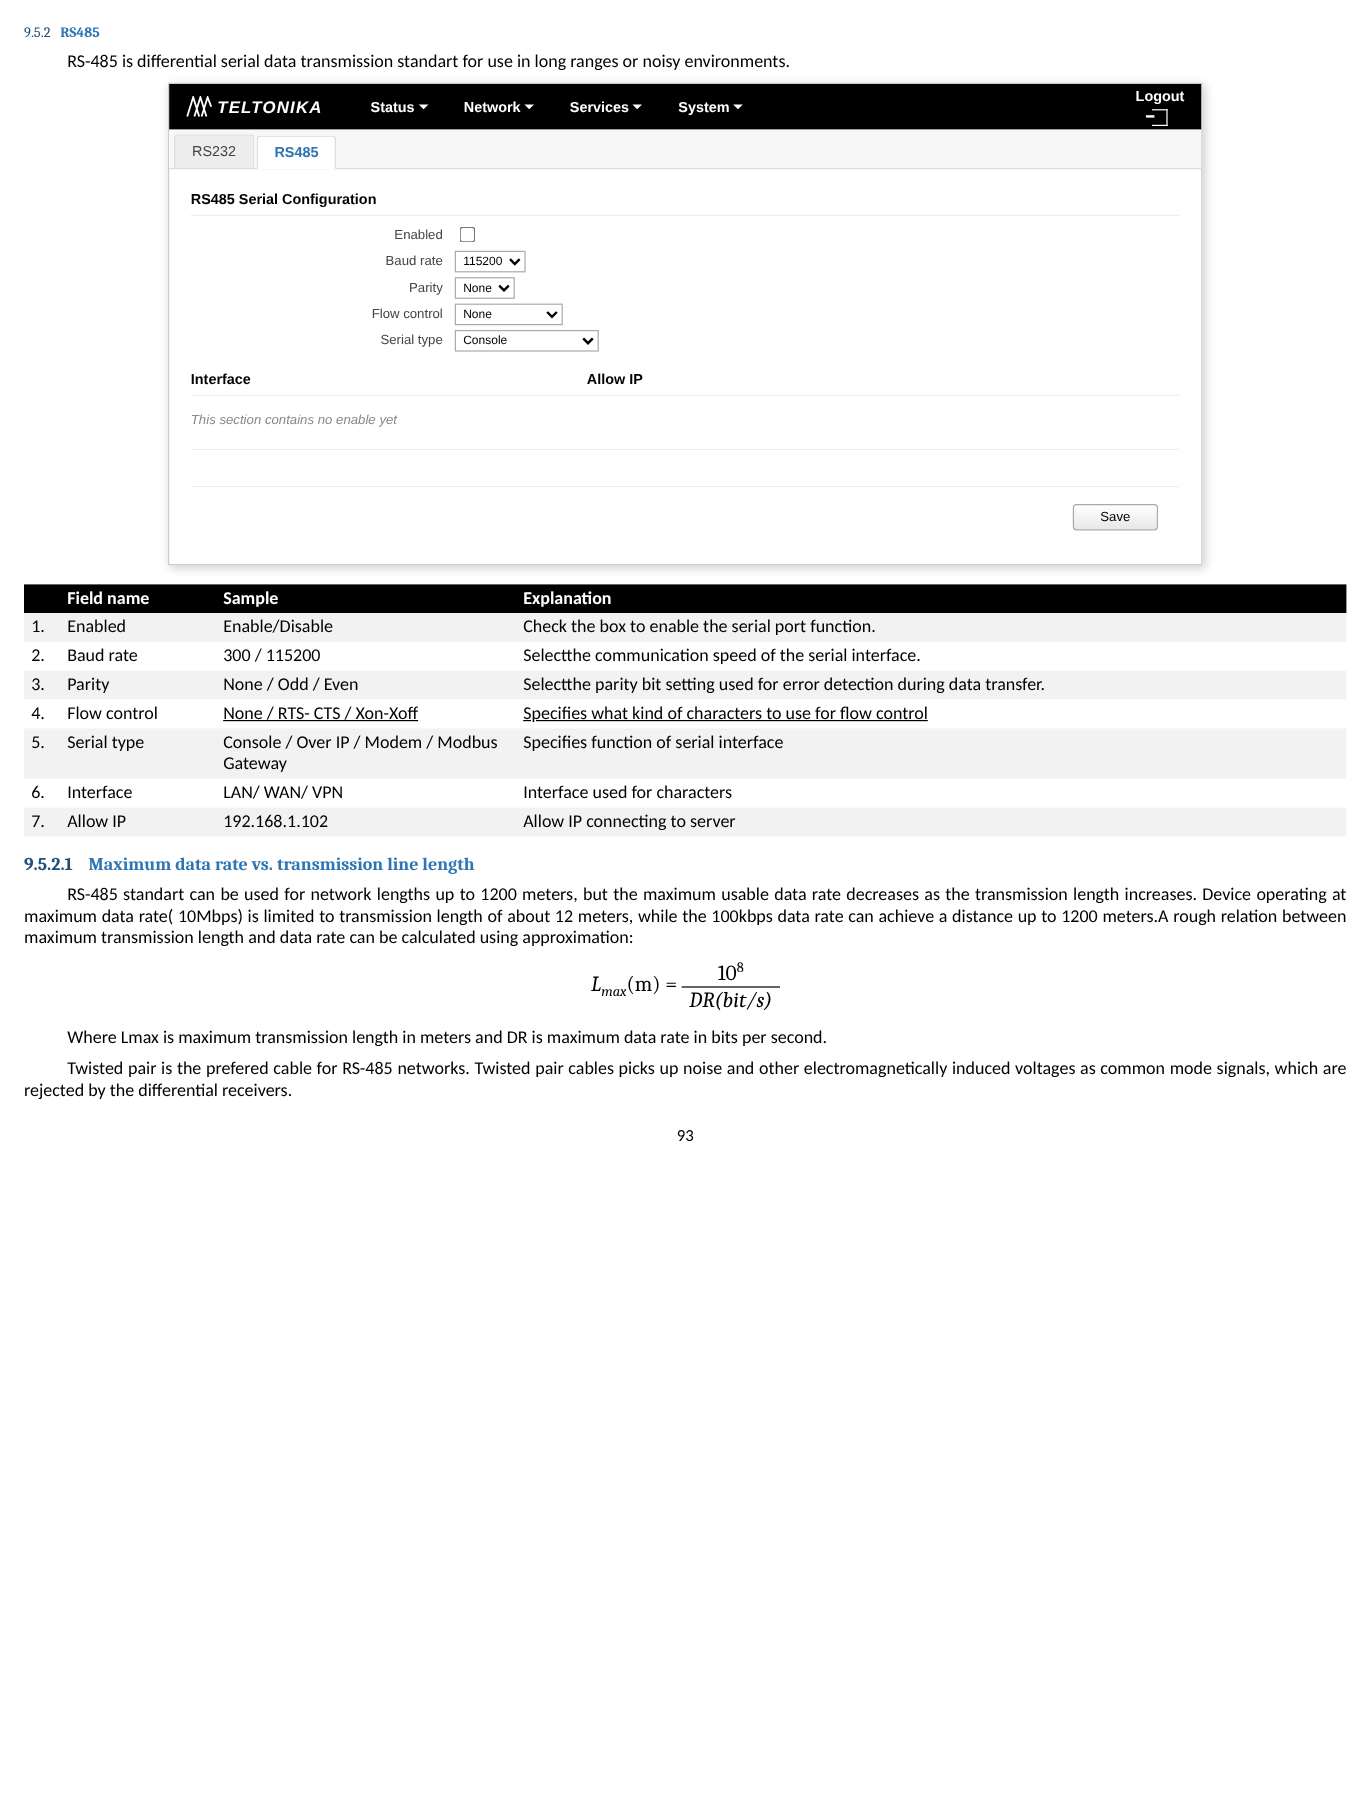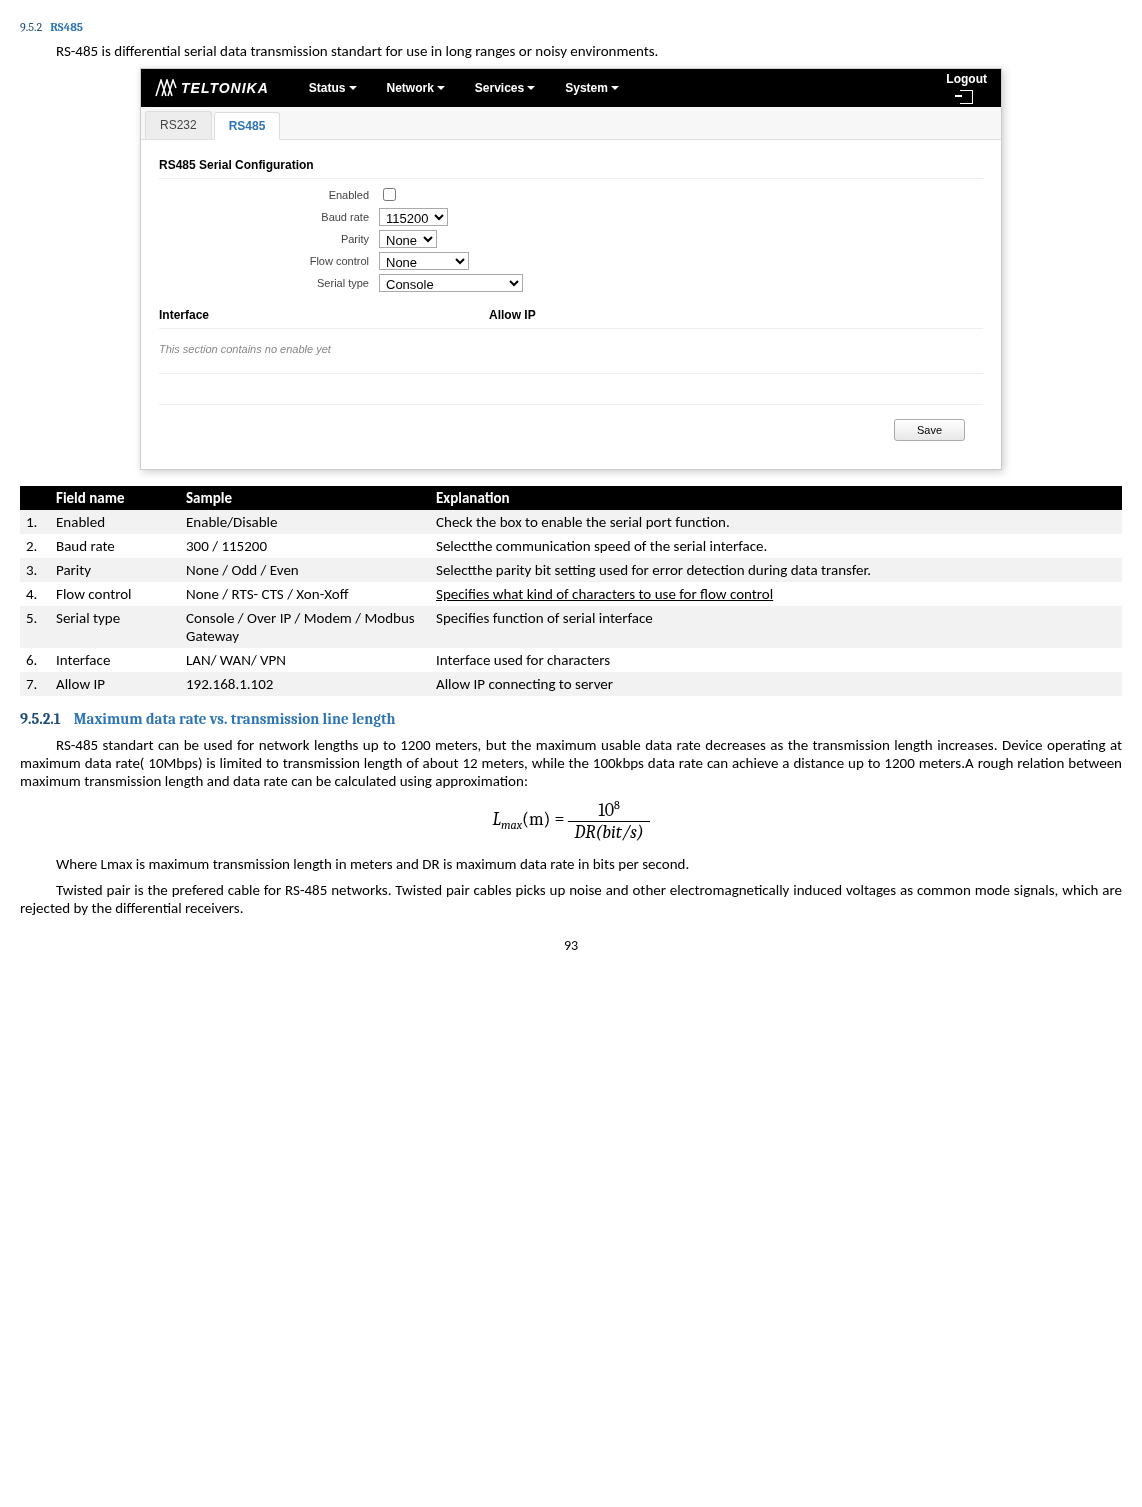--- a/index.html
+++ b/index.html
@@ -157,21 +157,21 @@
     margin: 4px 0;
   }
   .r-form-label {
     width: 210px;
     text-align: right;
     font-size: 11px;
     color: #444;
     padding-right: 10px;
   }
   .r-form-control select, .r-form-control input[type=text] {
-    font-size: 13px;
+    font-size: 10px;
     border: 1px solid #aaa;
     background: #fff;
     padding: 1px 2px;
     height: 18px;
   }
   .r-iface-head {
     display: flex;
     font-weight: bold;
     font-size: 12px;
     border-bottom: 1px solid #eee;
@@ -336,21 +336,21 @@
     <div class="r-form-row">
       <div class="r-form-label">Parity</div>
       <div class="r-form-control"><select><option>None</option></select></div>
     </div>
     <div class="r-form-row">
       <div class="r-form-label">Flow control</div>
       <div class="r-form-control"><select style="width:90px"><option>None</option></select></div>
     </div>
     <div class="r-form-row">
       <div class="r-form-label">Serial type</div>
-      <div class="r-form-control"><select style="width:144px"><option>Console</option></select></div>
+      <div class="r-form-control"><select style="width:120px"><option>Console</option></select></div>
     </div>
 
     <div class="r-iface-head">
       <div>Interface</div>
       <div>Allow IP</div>
     </div>
     <div class="r-empty">This section contains no enable yet</div>
 
 
     <div class="r-footer">
@@ -389,21 +389,21 @@
       </tr>
       <tr class="g">
         <td style="background: rgb(217, 217, 217);">3.</td>
         <td style="background: rgb(217, 217, 217);">Parity</td>
         <td style="background: rgb(255, 255, 255);">None / Odd / Even</td>
         <td style="text-align: justify; background: rgb(255, 255, 255);">Selectthe parity bit setting used for error detection during data transfer.</td>
       </tr>
       <tr class="w">
         <td style="background: rgb(242, 242, 242);">4.</td>
         <td style="background: rgb(242, 242, 242);">Flow control</td>
-        <td style="background: rgb(242, 242, 242);">None / RTS- CTS / Xon-Xoff</td>
+        <td style="background: rgb(242, 242, 242); text-decoration: underline;">None / RTS- CTS / Xon-Xoff</td>
         <td style="text-align: justify; background: rgb(242, 242, 242); text-decoration: underline;">Specifies what kind of characters to use for flow control</td>
       </tr>
       <tr class="g">
         <td style="background: rgb(217, 217, 217);">5.</td>
         <td style="background: rgb(217, 217, 217);">Serial type</td>
         <td style="background: rgb(255, 255, 255);">Console / Over IP / Modem / Modbus Gateway</td>
         <td style="text-align: justify; background: rgb(255, 255, 255);">Specifies function of serial interface</td>
       </tr>
       <tr class="w">
         <td style="background: rgb(242, 242, 242);">6.</td>

